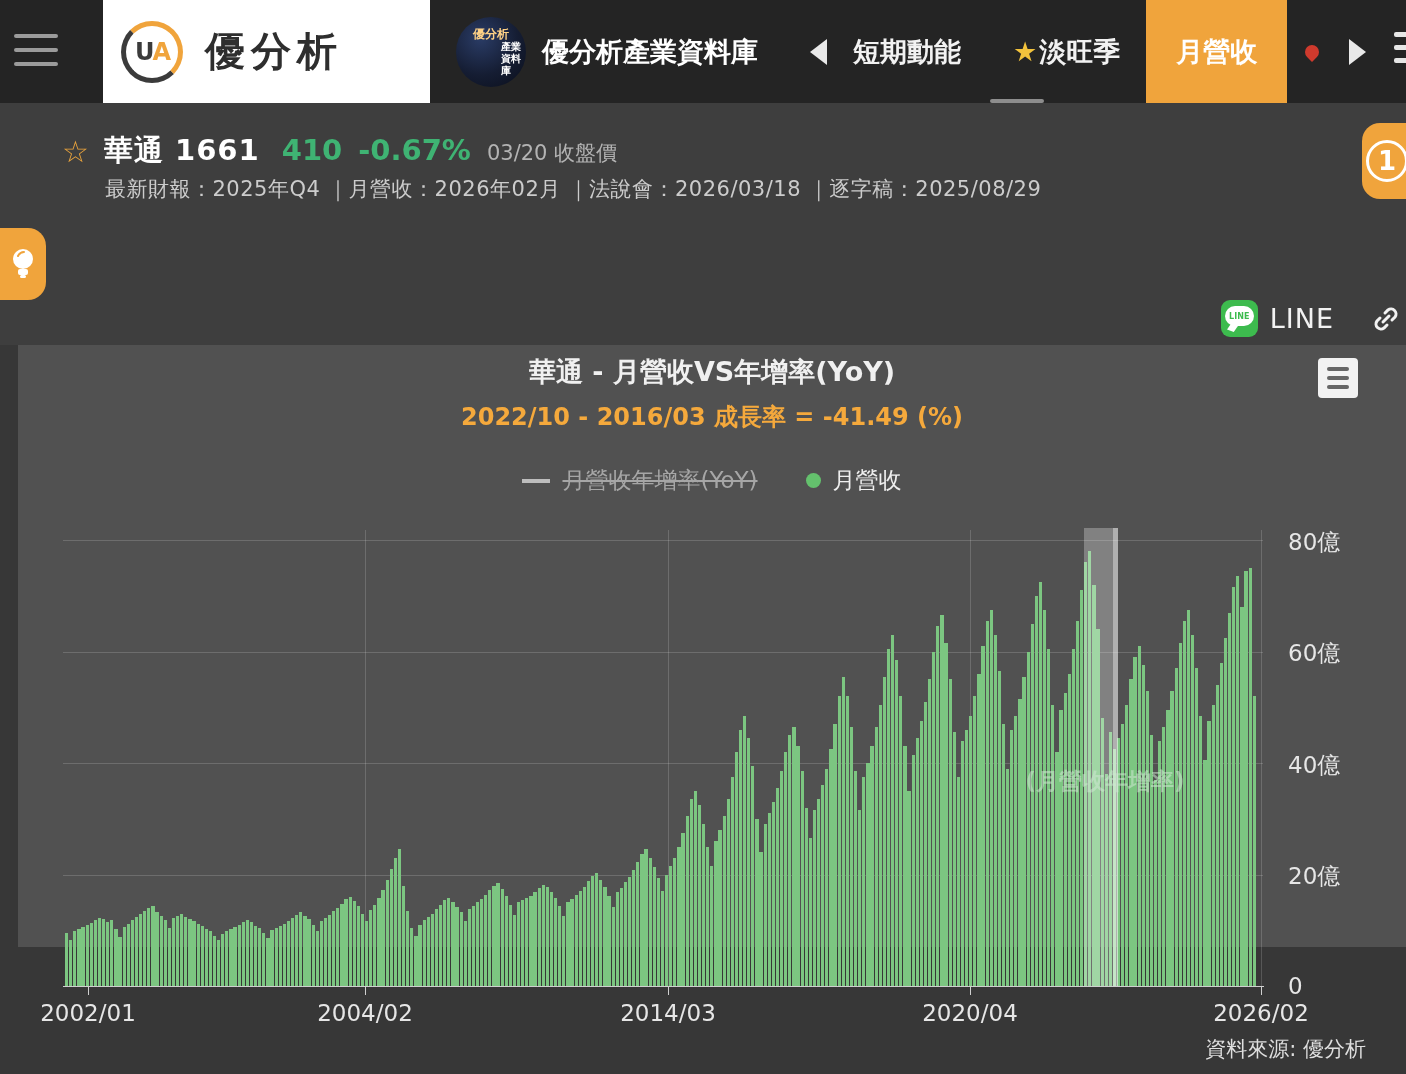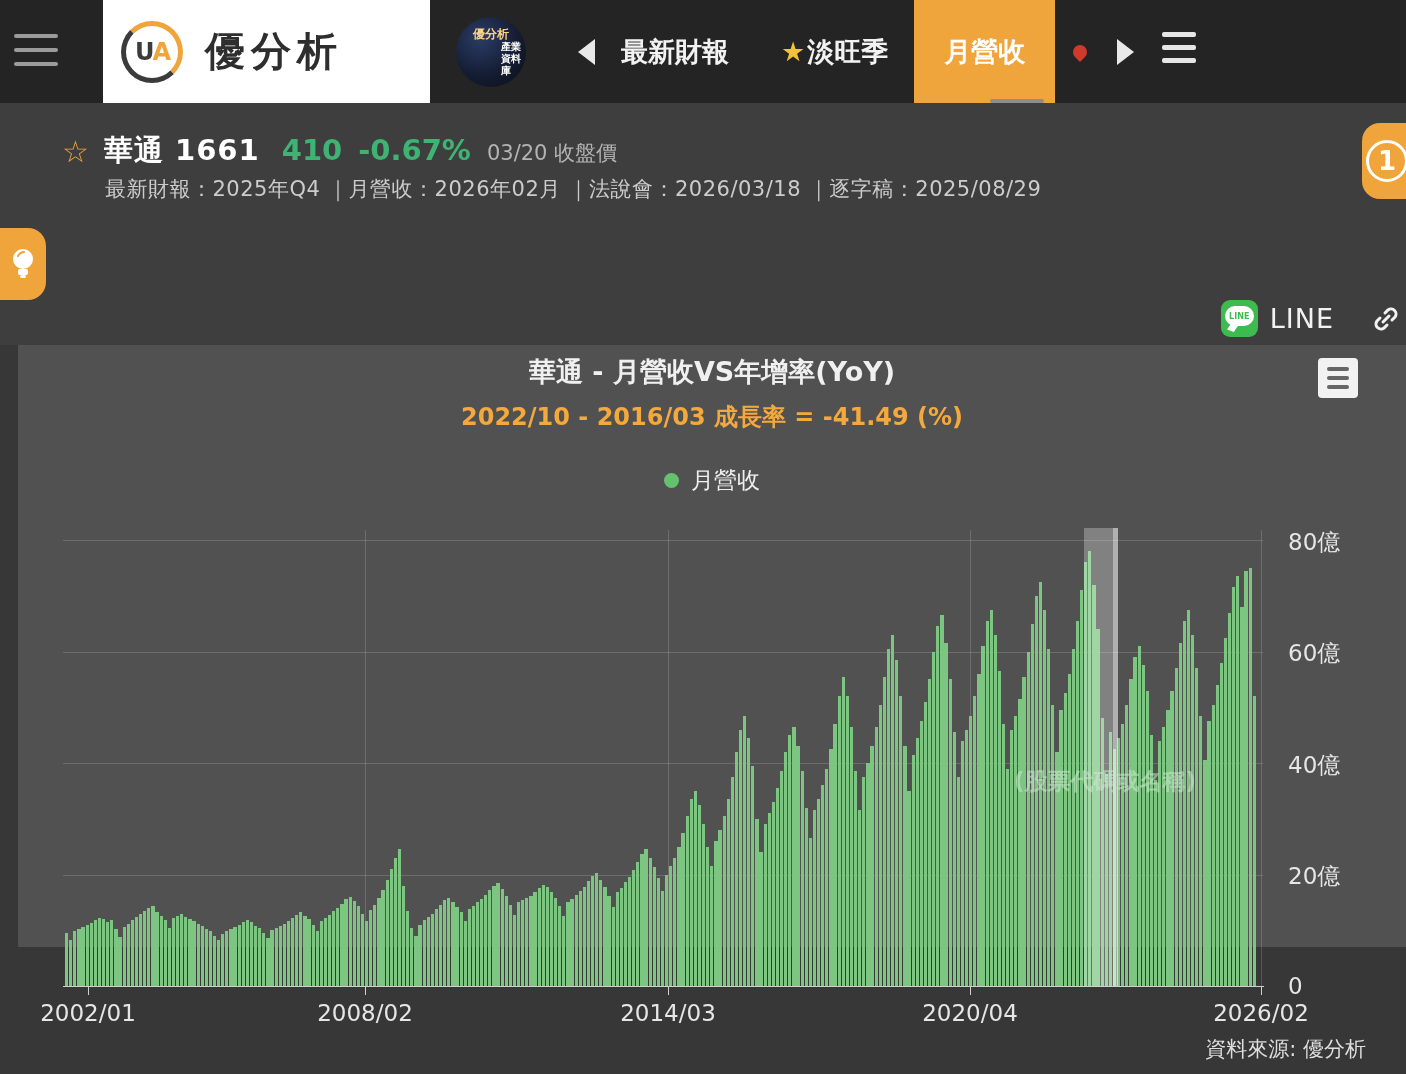--- a/index.html
+++ b/index.html
@@ -127,23 +127,24 @@
         <span>U</span>
         <b>A</b>
       </div>
     <div class="logo-text">優分析</div>
   </div>
   <div class="nav-scroll">
     <div class="nav-avatar">
       <span class="l1">優分析</span>
       <span class="l2">產業資料庫</span>
     </div>
+    <div class="nav-dblabel">優分析產業資料庫</div>
     <div class="nav-arrow prev"></div>
     <div class="nav-item">
-      <span>最新財報</span>
+      <span>短期動能</span>
     </div>
     <div class="nav-item">
       <span class="star">★</span>
         <span>淡旺季</span>
     </div>
     <div class="nav-item active">
       <span>月營收</span>
     </div>
     <div class="nav-heart"></div>
     <div class="nav-arrow next"></div>
@@ -189,20 +190,24 @@
       <path d="M15 20 L12 23 a5 5 0 0 1 -7 -7 L8 13" stroke="#f2f2f2" stroke-width="3" fill="none" stroke-linecap="round"></path>
     </svg>
   </div>
 </div>
 
 <div class="card">
   <div class="c-title">華通 - 月營收VS年增率(YoY)</div>
   <div class="c-subtitle">2022/10 - 2016/03 成長率 = -41.49 (%)</div>
 
   <div class="legend">
+    <div class="leg-item">
+      <div class="leg-line"></div>
+      <span class="leg-label-off">月營收年增率(YoY)</span>
+    </div>
     <div class="leg-item">
       <div class="leg-dot"></div>
       <span class="leg-label-on">月營收</span>
     </div>
   </div>
 
   <div class="export-btn">
     <div></div>
       <div></div>
       <div></div>
@@ -506,32 +511,32 @@
         <div class="bar" style="height: 398.6px;"></div>
         <div class="bar" style="height: 409.8px;"></div>
         <div class="bar" style="height: 379.1px;"></div>
         <div class="bar" style="height: 415.3px;"></div>
         <div class="bar" style="height: 418.1px;"></div>
         <div class="bar" style="height: 289.9px;"></div>
       </div>
 
     <div class="plotband"></div>
     <div class="plotband-edge"></div>
-    <div class="band-hint">(股票代碼或名稱)</div>
+    <div class="band-hint">(月營收年增率)</div>
   </div>
 
   <div class="xaxis-line"></div>
   <div class="xtick" style="left:70px"></div>
   <div class="xtick" style="left:347px"></div>
   <div class="xtick" style="left:650px"></div>
   <div class="xtick" style="left:952px"></div>
   <div class="xtick" style="left:1243px"></div>
 
   <div class="xlabel" style="left:70px">2002/01</div>
-  <div class="xlabel" style="left:347px">2008/02</div>
+  <div class="xlabel" style="left:347px">2004/02</div>
   <div class="xlabel" style="left:650px">2014/03</div>
   <div class="xlabel" style="left:952px">2020/04</div>
   <div class="xlabel" style="left:1243px">2026/02</div>
 
   <div class="ylabel" style="top:182px">80億</div>
   <div class="ylabel" style="top:293px">60億</div>
   <div class="ylabel" style="top:405px">40億</div>
   <div class="ylabel" style="top:516px">20億</div>
   <div class="ylabel" style="top:628px">0</div>
 

